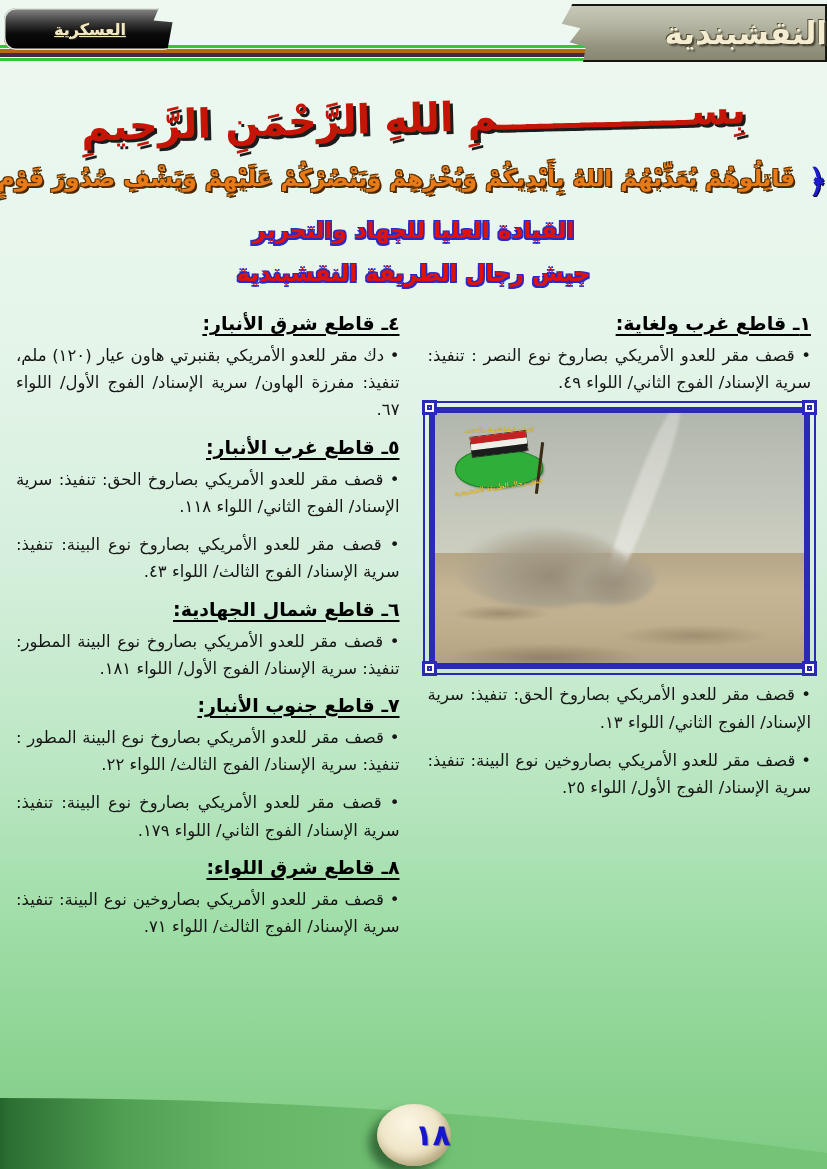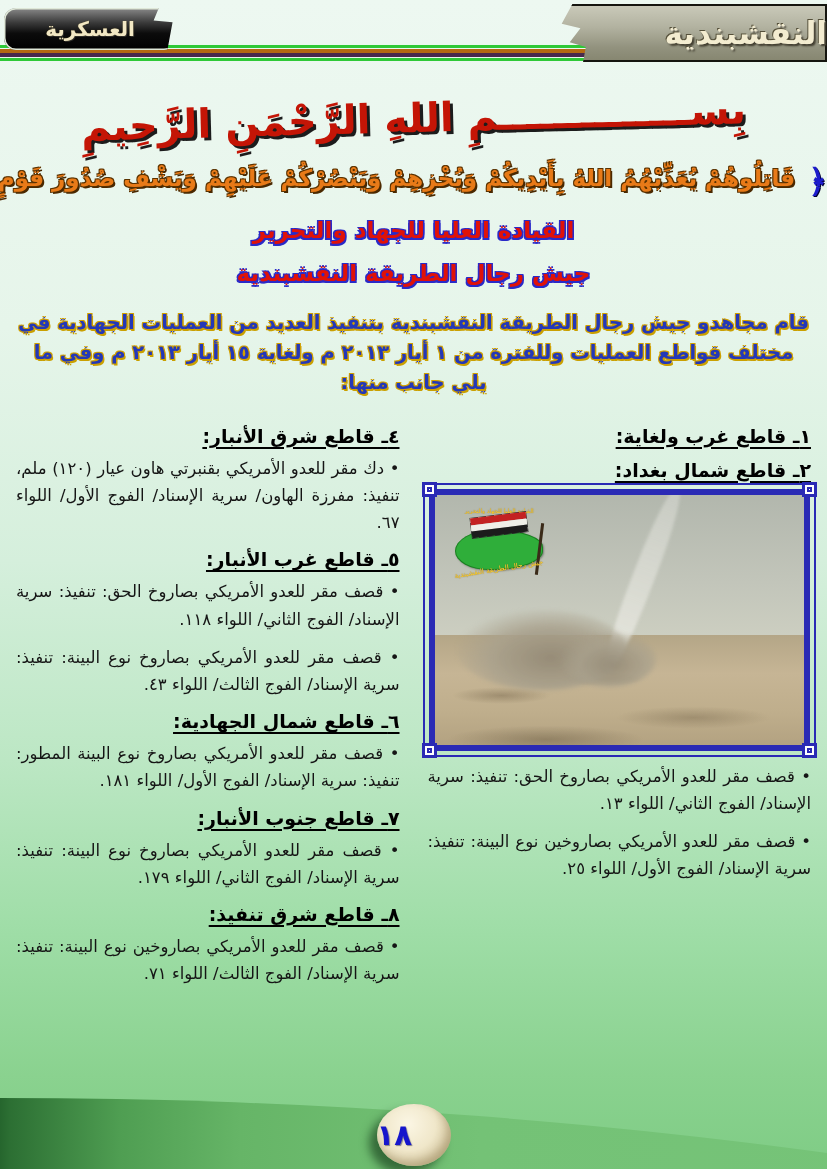--- a/index.html
+++ b/index.html
@@ -30,22 +30,23 @@
   }
   .badge-left{
     position:absolute;top:8px;left:4px;width:172px;height:42px;z-index:3;
     background:linear-gradient(180deg,#8a8a8a 0%,#3a3a3a 35%,#0c0c0c 60%,#000 100%);
     border-radius:12px;
     clip-path:polygon(0 0,90% 0,87% 30%,98% 34%,95% 100%,0 100%);
     box-shadow:inset 0 0 0 1.5px #dfe8d8;
     display:flex;align-items:center;justify-content:center;
   }
   .badge-left span{
-    font-size:20px;font-weight:bold;color:#f2e8c4;
+    font-size:16px;font-weight:bold;color:#f2e8c4;
     text-shadow:0 0 1px #6b5c2a,1px 1px 0 #2a2a2a;
+    text-decoration:underline;
   }
   
   .bismillah{
     margin:96px auto 0;text-align:center;
     font-size:40px;font-weight:bold;color:#c41506;
     text-shadow:3px 3px 0 #1c1c1c;
     transform:rotate(-1.5deg);
     line-height:1.1;
   }
   .verse{margin:22px auto 0;text-align:center;white-space:nowrap;}
@@ -126,21 +127,21 @@
   
   .bottom-band{
     position:absolute;z-index:0;left:-2400px;top:1098px;width:4800px;height:1800px;border-radius:50%;
     background:linear-gradient(90deg,#11491c 49.4%,#2c6f33 50.2%,#4f9e52 52.5%,#66b567 55%,#74c276 60%,#7dca80 100%);
   }
   .page-ball{
     position:absolute;z-index:4;left:50%;top:1104px;transform:translateX(-50%);
     width:74px;height:62px;border-radius:50%;
     background:radial-gradient(ellipse at 42% 32%,#fbf6e4 0%,#f0e7ca 45%,#d8cba4 75%,#b5a478 100%);
     box-shadow:-8px 8px 10px rgba(8,40,12,.55), inset -4px -5px 8px rgba(120,100,60,.35);
-    display:flex;align-items:center;justify-content:flex-end;
+    display:flex;align-items:center;justify-content:flex-start;
   }
   .page-ball span{color:#1616cc;font-size:29px;font-weight:bold;text-shadow:1px 1px 1px rgba(0,0,60,.45);}
 </style>
 </head>
 <body>
 
 <div class="page">
 
   <div class="header">
     <div class="stripes">
@@ -161,28 +162,27 @@
 
   <div class="verse">
     <span class="bracket">﴿</span>
     <span class="verse-text">قَاتِلُوهُمْ يُعَذِّبْهُمُ اللهُ بِأَيْدِيكُمْ وَيُخْزِهِمْ وَيَنْصُرْكُمْ عَلَيْهِمْ وَيَشْفِ صُدُورَ قَوْمٍ مُؤْمِنِينَ</span>
     
   </div>
 
   <div class="title-line">القيادة العليا للجهاد والتحرير</div>
   <div class="title-line">جيش رجال الطريقة النقشبندية</div>
 
-  <div class="intro">قام مجاهدو جيش رجال الطريقة النقشبندية بتنفيذ العديد من العمليات الجهادية في مختلف قواطع العمليات وللفترة من ١ أيار ٢٠١٣ م ولغاية ١٥ أيار ٢٠١٣ م وفي ما يلي جانب منها:</div>
 
   <div class="columns">
 
     <div class="col">
       <div class="sec-head">١ـ قاطع غرب ولغاية:</div>
-
-      <div class="sec-head">٢ـ قاطع شمال بغداد:</div>
+      <div class="bullet">• قصف مقر للعدو الأمريكي بصاروخ نوع النصر : تنفيذ: سرية الإسناد/ الفوج الثاني/ اللواء ٤٩.</div>
+
 
       <div class="photo-frame">
         <div class="knot tl"></div>
         <div class="knot tr"></div>
         <div class="knot bl"></div>
         <div class="knot br"></div>
         <div class="photo-inner">
           <div class="sky"></div>
           <div class="ground"></div>
           <div class="trail"></div>
@@ -211,23 +211,24 @@
       <div class="bullet">• دك مقر للعدو الأمريكي بقنبرتي هاون عيار (١٢٠) ملم، تنفيذ: مفرزة الهاون/ سرية الإسناد/ الفوج الأول/ اللواء ٦٧.</div>
 
       <div class="sec-head">٥ـ قاطع غرب الأنبار:</div>
       <div class="bullet">• قصف مقر للعدو الأمريكي بصاروخ الحق: تنفيذ: سرية الإسناد/ الفوج الثاني/ اللواء ١١٨.</div>
       <div class="bullet">• قصف مقر للعدو الأمريكي بصاروخ نوع البينة: تنفيذ: سرية الإسناد/ الفوج الثالث/ اللواء ٤٣.</div>
 
       <div class="sec-head">٦ـ قاطع شمال الجهادية:</div>
       <div class="bullet">• قصف مقر للعدو الأمريكي بصاروخ نوع البينة المطور: تنفيذ: سرية الإسناد/ الفوج الأول/ اللواء ١٨١.</div>
 
       <div class="sec-head">٧ـ قاطع جنوب الأنبار:</div>
+      <div class="bullet">• قصف مقر للعدو الأمريكي بصاروخ نوع البينة المطور : تنفيذ: سرية الإسناد/ الفوج الثالث/ اللواء ٢٢.</div>
       <div class="bullet">• قصف مقر للعدو الأمريكي بصاروخ نوع البينة: تنفيذ: سرية الإسناد/ الفوج الثاني/ اللواء ١٧٩.</div>
 
-      <div class="sec-head">٨ـ قاطع شرق تنفيذ:</div>
+      <div class="sec-head">٨ـ قاطع شرق اللواء:</div>
       <div class="bullet">• قصف مقر للعدو الأمريكي بصاروخين نوع البينة: تنفيذ: سرية الإسناد/ الفوج الثالث/ اللواء ٧١.</div>
     </div>
   </div>
 
   <div class="bottom-band"></div>
 
   <div class="page-ball">
     <span>١٨</span>
   </div>
 

